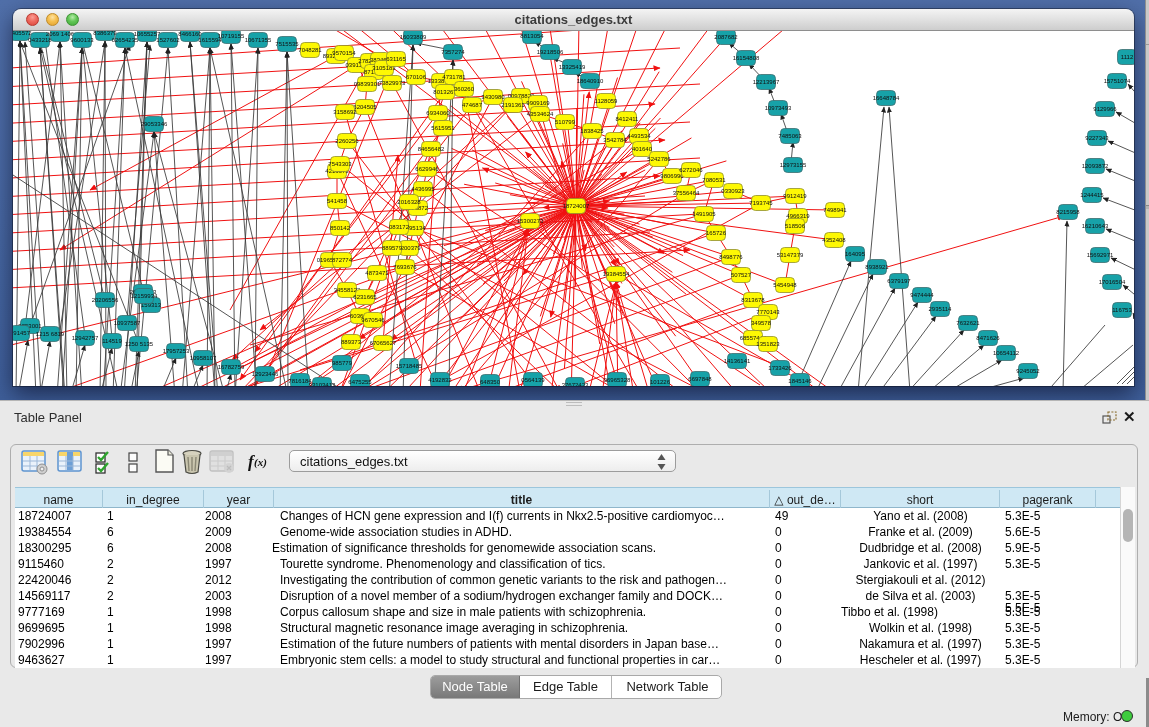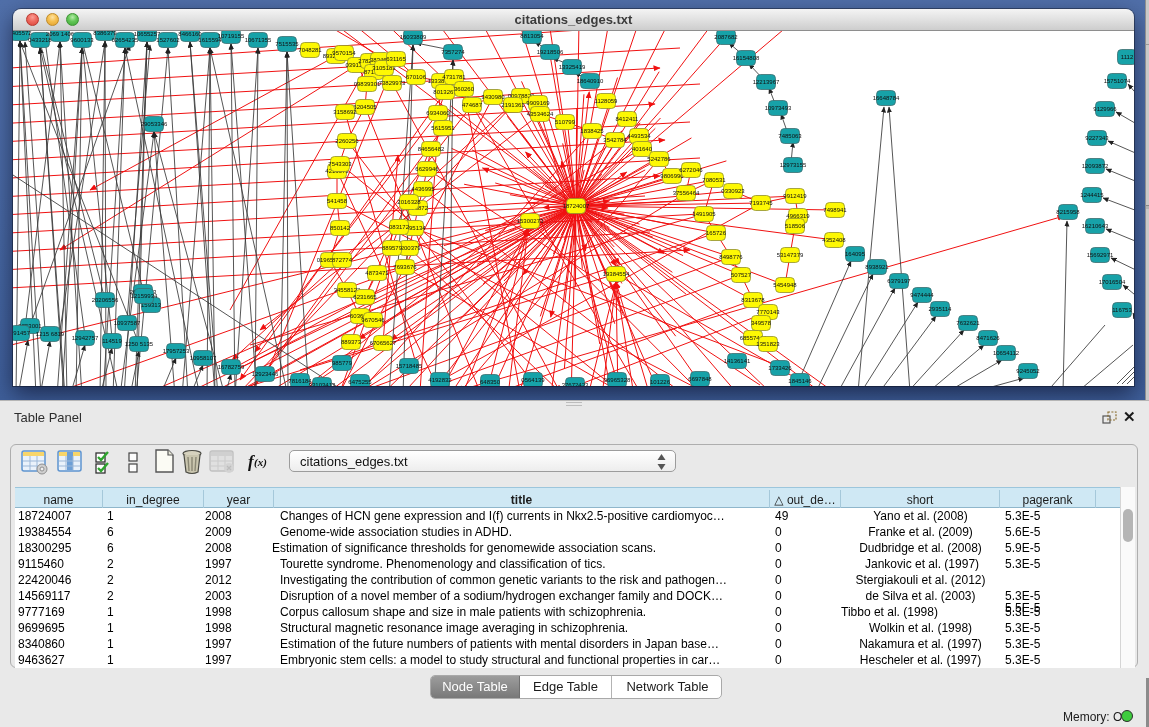--- a/index.html
+++ b/index.html
@@ -1209,21 +1209,21 @@
 <div class="cell" style="left:205px;top:540px;width:66px;">2008</div>
 <div class="cell" style="left:272px;top:540px;width:488px;">Estimation of significance thresholds for genomewide association scans.</div>
 <div class="cell" style="left:775px;top:540px;width:64px;">0</div>
 <div class="cell" style="left:841px;top:540px;width:159px;text-align:center;">Dudbridge et al. (2008)</div>
 <div class="cell" style="left:1005px;top:540px;width:90px;">5.9E-5</div>
 <div class="cell" style="left:18px;top:556px;width:85px;">9115460</div>
 <div class="cell" style="left:107px;top:556px;width:90px;">2</div>
 <div class="cell" style="left:205px;top:556px;width:66px;">1997</div>
 <div class="cell" style="left:280px;top:556px;width:488px;">Tourette syndrome. Phenomenology and classification of tics.</div>
 <div class="cell" style="left:775px;top:556px;width:64px;">0</div>
-<div class="cell" style="left:865px;top:556px;width:159px;">Jankovic et al. (1997)</div>
+<div class="cell" style="left:841px;top:556px;width:159px;text-align:center;">Jankovic et al. (1997)</div>
 <div class="cell" style="left:1005px;top:556px;width:90px;">5.3E-5</div>
 <div class="cell" style="left:18px;top:572px;width:85px;">22420046</div>
 <div class="cell" style="left:107px;top:572px;width:90px;">2</div>
 <div class="cell" style="left:205px;top:572px;width:66px;">2012</div>
 <div class="cell" style="left:280px;top:572px;width:488px;">Investigating the contribution of common genetic variants to the risk and pathogen…</div>
 <div class="cell" style="left:775px;top:572px;width:64px;">0</div>
 <div class="cell" style="left:841px;top:572px;width:159px;text-align:center;">Stergiakouli et al. (2012)</div>
 <div class="cell" style="left:1005px;top:600px;width:90px;">5.5E-5</div>
 <div class="cell" style="left:18px;top:588px;width:85px;">14569117</div>
 <div class="cell" style="left:107px;top:588px;width:90px;">2</div>
@@ -1239,21 +1239,21 @@
 <div class="cell" style="left:775px;top:604px;width:64px;">0</div>
 <div class="cell" style="left:841px;top:604px;width:159px;">Tibbo et al. (1998)</div>
 <div class="cell" style="left:1005px;top:604px;width:90px;">5.3E-5</div>
 <div class="cell" style="left:18px;top:620px;width:85px;">9699695</div>
 <div class="cell" style="left:107px;top:620px;width:90px;">1</div>
 <div class="cell" style="left:205px;top:620px;width:66px;">1998</div>
 <div class="cell" style="left:280px;top:620px;width:488px;">Structural magnetic resonance image averaging in schizophrenia.</div>
 <div class="cell" style="left:775px;top:620px;width:64px;">0</div>
 <div class="cell" style="left:841px;top:620px;width:159px;text-align:center;">Wolkin et al. (1998)</div>
 <div class="cell" style="left:1005px;top:620px;width:90px;">5.3E-5</div>
-<div class="cell" style="left:18px;top:636px;width:85px;">8340860</div>
+<div class="cell" style="left:18px;top:636px;width:85px;">7902996</div>
 <div class="cell" style="left:107px;top:636px;width:90px;">1</div>
 <div class="cell" style="left:205px;top:636px;width:66px;">1997</div>
 <div class="cell" style="left:280px;top:636px;width:488px;">Estimation of the future numbers of patients with mental disorders in Japan base…</div>
 <div class="cell" style="left:775px;top:636px;width:64px;">0</div>
 <div class="cell" style="left:841px;top:636px;width:159px;text-align:center;">Nakamura et al. (1997)</div>
 <div class="cell" style="left:1005px;top:636px;width:90px;">5.3E-5</div>
 <div class="cell" style="left:18px;top:652px;width:85px;">9463627</div>
 <div class="cell" style="left:107px;top:652px;width:90px;">1</div>
 <div class="cell" style="left:205px;top:652px;width:66px;">1997</div>
 <div class="cell" style="left:280px;top:652px;width:488px;">Embryonic stem cells: a model to study structural and functional properties in car…</div>

